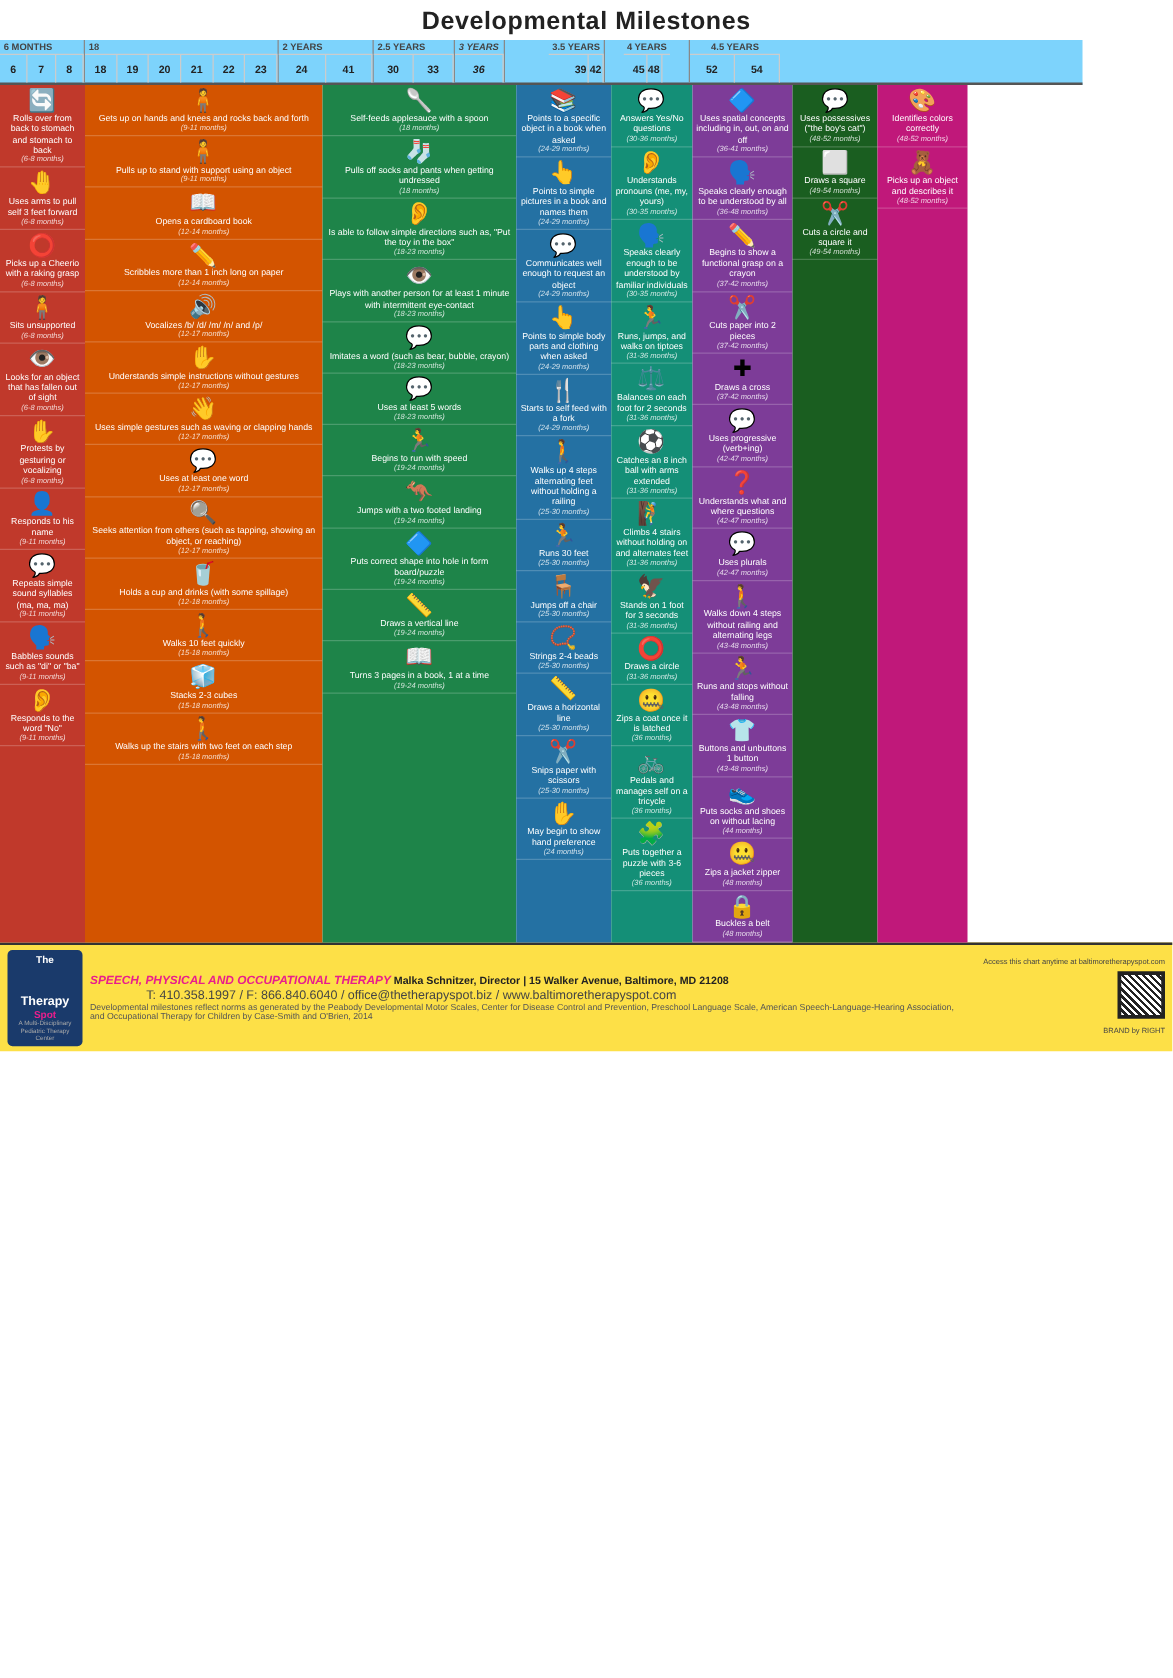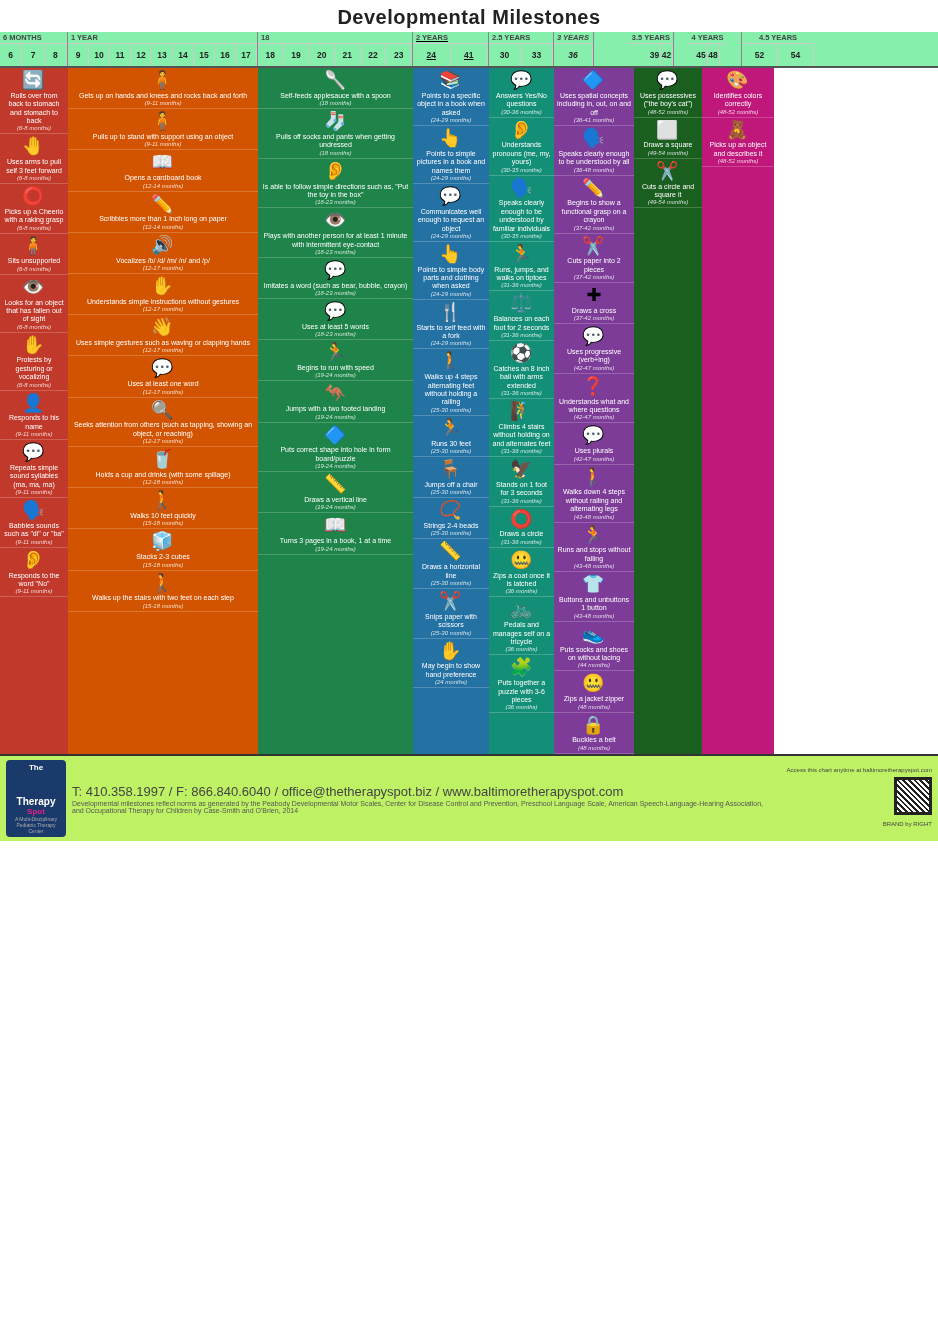--- a/index.html
+++ b/index.html
@@ -31,38 +31,38 @@
     .bg-pink   { background: #c0187a; }
 
     .w68  { width: 68px; }
     .w155 { width: 155px; }
     .w76  { width: 76px; }
     .w65  { width: 65px; }
     .w68b { width: 68px; }
     .w72  { width: 72px; }
 
     
-    .ruler { display: flex; width: 938px; background: #86efac; border-bottom: 2px solid #555; height: 36px; position: relative; }
+    .ruler { display: flex; width: 866px; background: #7dd3fc; border-bottom: 2px solid #555; height: 36px; position: relative; }
     .ruler-group { display: flex; flex-direction: column; border-right: 1px solid #888; }
     .ruler-group-label { font-size: 7.5px; font-weight: bold; color: #444; padding: 1px 3px; border-bottom: 1px solid #ccc; }
     .ruler-nums { display: flex; flex: 1; }
     .ruler-num { font-size: 8.5px; font-weight: bold; color: #222; border-right: 1px solid #ccc; display: flex; align-items: center; justify-content: center; min-width: 12px; flex: 1; }
 
     
-    .footer-bar { display: flex; align-items: center; background: #bef264; border-top: 2px solid #333; padding: 4px 6px; width: 938px; min-height: 55px; }
+    .footer-bar { display: flex; align-items: center; background: #fde047; border-top: 2px solid #333; padding: 4px 6px; width: 938px; min-height: 55px; }
     .footer-logo-wrap { width: 60px; flex-shrink: 0; }
     .therapy-logo { background: #1a3a6b; border-radius: 4px; padding: 3px; text-align: center; }
     .therapy-logo .tl-the { font-size: 8px; color: #fff; font-weight: bold; display: block; }
     .therapy-logo .tl-therapy { font-size: 10px; color: #fff; font-weight: bold; display: block; margin-top: 24px; }
     .therapy-logo .tl-spot { font-size: 8px; color: #e91e8c; font-weight: bold; display: block; }
     .therapy-logo .tl-sub { font-size: 5px; color: #aaa; display: block; }
     .footer-info { flex: 1; padding-left: 6px; }
     .footer-info .fi1 { font-size: 8.5px; font-weight: bold; color: #222; }
     .footer-info .fi1 em { color: #e91e8c; font-style: italic; font-size: 9.5px; }
-    .footer-info .fi2 { font-size: 13px; color: #444; margin-top: 1px; }
+    .footer-info .fi2 { font-size: 10px; color: #444; margin-top: 1px; margin-left: 45px; }
     .footer-info .fi3 { font-size: 7px; color: #555; margin-top: 1px; }
     .footer-right { width: 160px; flex-shrink: 0; text-align: right; }
     .footer-right .fr1 { font-size: 6px; color: #444; line-height: 1.3; }
     .qr-placeholder { width: 38px; height: 38px; background: #222; display: inline-block; margin-top: 2px; position: relative; }
     .qr-inner { position: absolute; top: 3px; left: 3px; right: 3px; bottom: 3px; background: repeating-linear-gradient(45deg, #fff 0px, #fff 2px, #222 2px, #222 4px); }
     
     
     body { overflow-y: auto; }
   </style>
 </head>
@@ -76,48 +76,34 @@
 
   <div class="ruler-group" style="width:68px;">
     <div class="ruler-group-label">6 MONTHS</div>
     <div class="ruler-nums">
       <div class="ruler-num">6</div>
       <div class="ruler-num">7</div>
       <div class="ruler-num">8</div>
     </div>
   </div>
 
-  <div class="ruler-group" style="width:190px;">
-    <div class="ruler-group-label">1 YEAR</div>
-    <div class="ruler-nums">
-      <div class="ruler-num">9</div>
-      <div class="ruler-num">10</div>
-      <div class="ruler-num">11</div>
-      <div class="ruler-num">12</div>
-      <div class="ruler-num">13</div>
-      <div class="ruler-num">14</div>
-      <div class="ruler-num">15</div>
-      <div class="ruler-num">16</div>
-      <div class="ruler-num">17</div>
-    </div>
-  </div>
 
   <div class="ruler-group" style="width:155px;">
     <div class="ruler-group-label">18</div>
     <div class="ruler-nums">
       <div class="ruler-num">18</div>
       <div class="ruler-num">19</div>
       <div class="ruler-num">20</div>
       <div class="ruler-num">21</div>
       <div class="ruler-num">22</div>
       <div class="ruler-num">23</div>
     </div>
   </div>
 
-  <div class="ruler-group" style="width:76px;text-decoration:underline;">
+  <div class="ruler-group" style="width:76px;">
     <div class="ruler-group-label">2 YEARS</div>
     <div class="ruler-nums">
       <div class="ruler-num">24</div>
       <div class="ruler-num">41</div>
     </div>
   </div>
 
   <div class="ruler-group" style="width:65px;">
     <div class="ruler-group-label">2.5 YEARS</div>
     <div class="ruler-nums">
@@ -574,20 +560,25 @@
 <div class="footer-bar">
   <div class="footer-logo-wrap">
     <div class="therapy-logo">
       <span class="tl-the">The</span>
       <span class="tl-therapy">Therapy</span>
       <span class="tl-spot">Spot</span>
       <span class="tl-sub">A Multi-Disciplinary Pediatric Therapy Center</span>
     </div>
   </div>
   <div class="footer-info">
+    <div class="fi1">
+      <em>SPEECH, PHYSICAL AND OCCUPATIONAL THERAPY</em>
+      <span style="font-style:normal;">Malka Schnitzer, Director</span> | 
+      <span>15 Walker Avenue, Baltimore, MD 21208</span>
+    </div>
     <div class="fi2">
       <span>T: 410.358.1997</span> / 
       <span>F: 866.840.6040</span> / 
       <span>office@thetherapyspot.biz</span> / 
       <span>www.baltimoretherapyspot.com</span>
     </div>
     <div class="fi3">Developmental milestones reflect norms as generated by the Peabody Developmental Motor Scales, Center for Disease Control and Prevention, Preschool Language Scale, American Speech-Language-Hearing Association, and Occupational Therapy for Children by Case-Smith and O'Brien, 2014</div>
   </div>
   <div class="footer-right">
     <div class="fr1">Access this chart anytime at baltimoretherapyspot.com</div>

